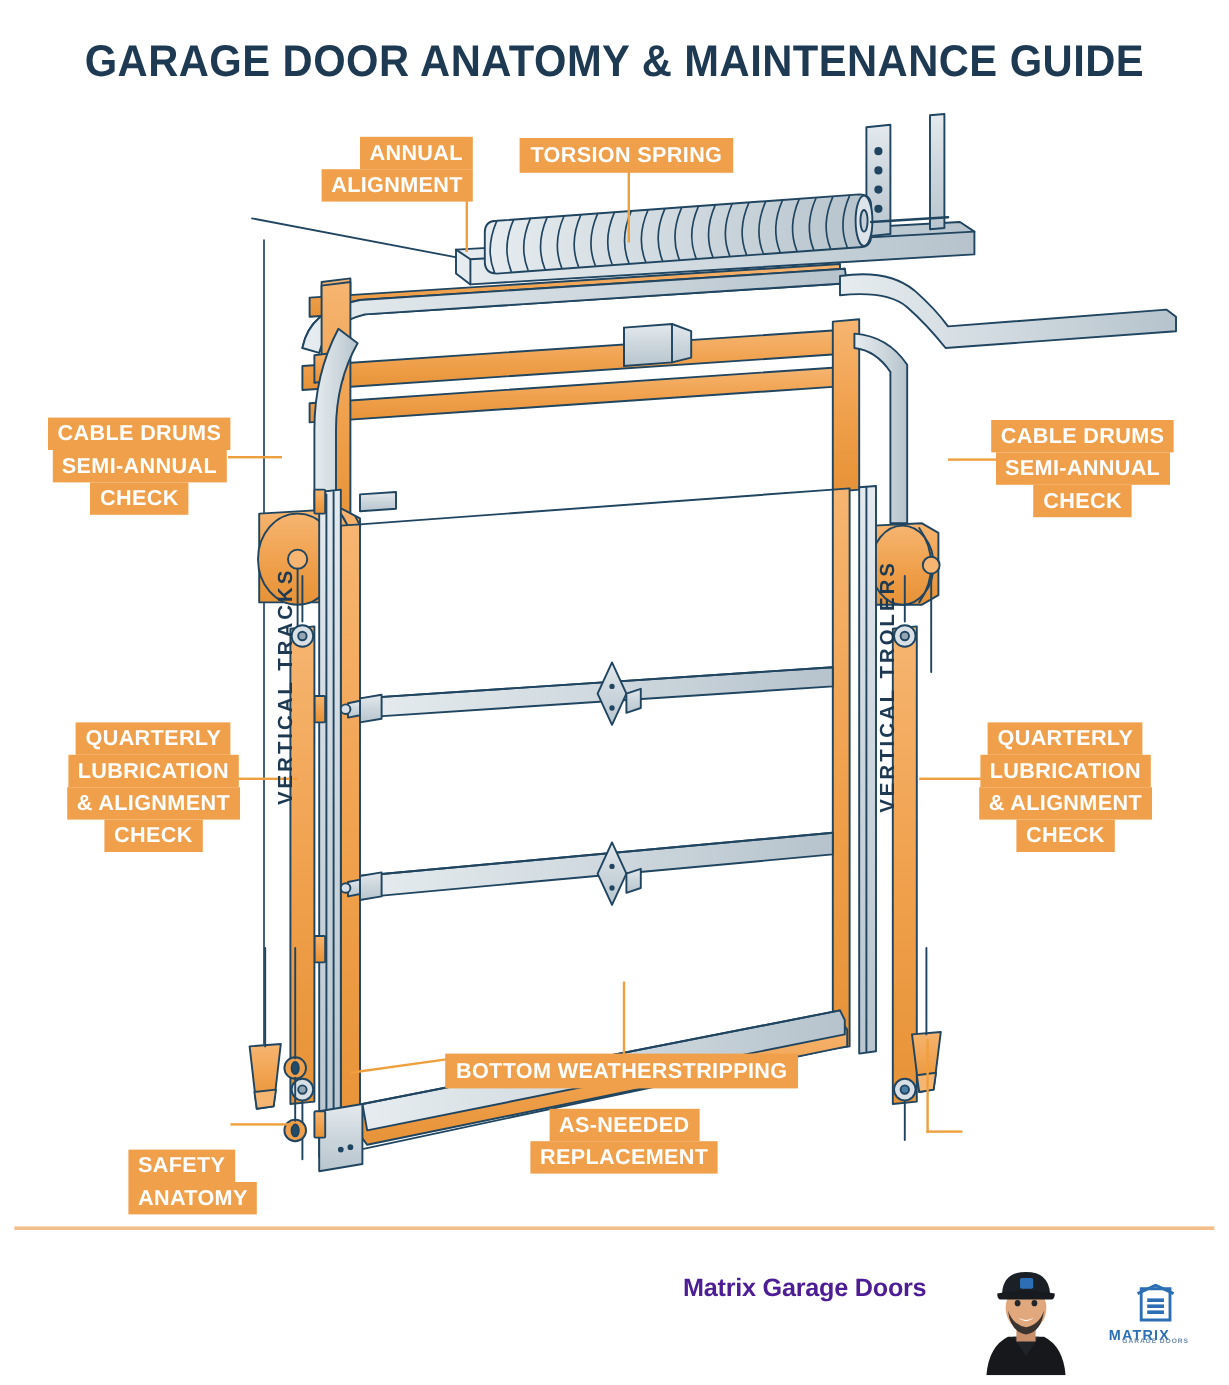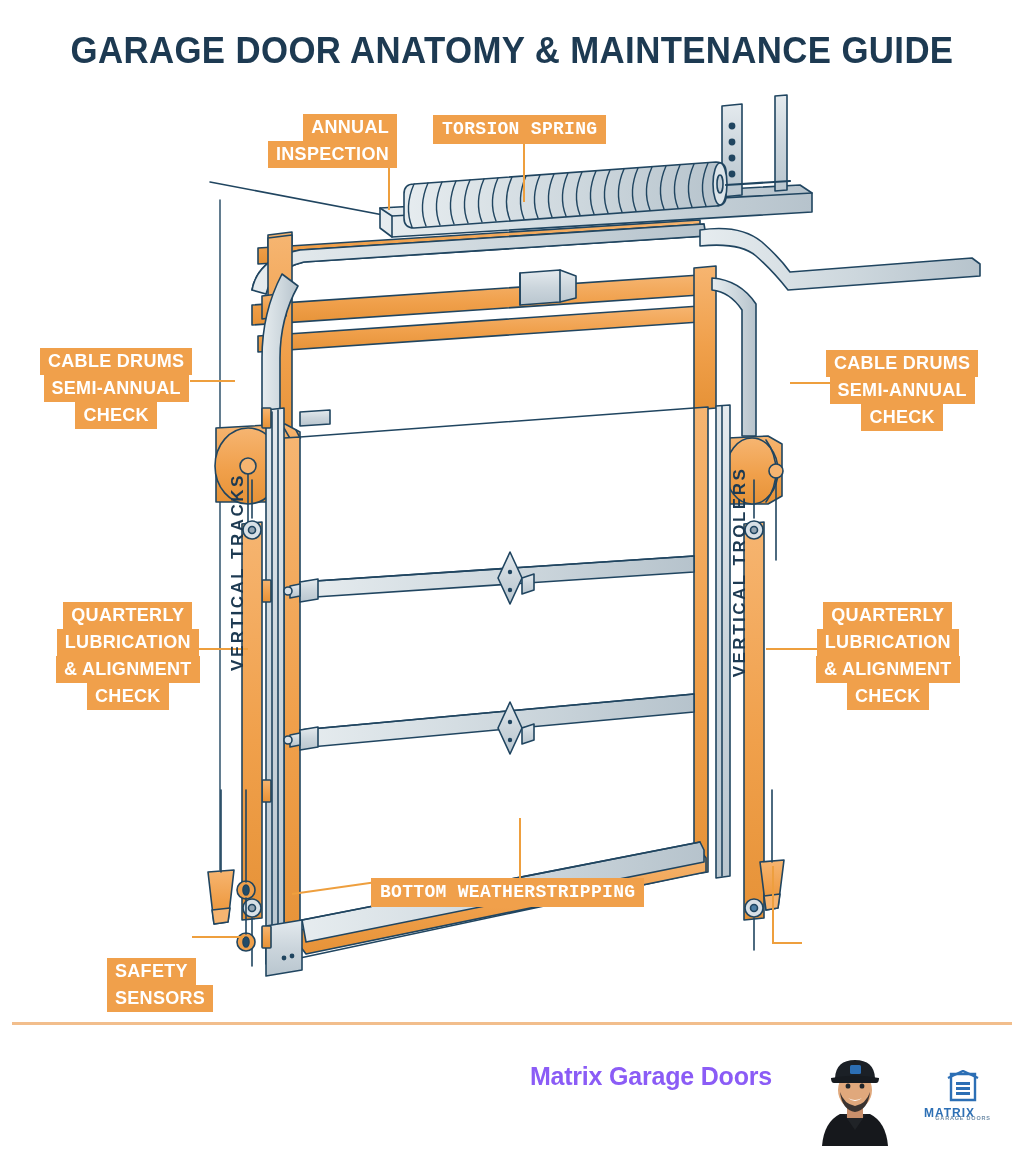--- a/index.html
+++ b/index.html
@@ -29,32 +29,32 @@
     font-size:18px;line-height:1.0;letter-spacing:0.3px;
     display:flex;flex-direction:column;z-index:6;
   }
   .label .ln{
     background:#F0A04B;padding:4px 8px 5px 8px;display:inline-block;
     white-space:nowrap;
   }
   .label.al-center{align-items:center;}
   .label.al-left{align-items:flex-start;margin-top:34px;}
   .label.al-right{align-items:flex-end;}
-  .label.one .ln{padding:5px 9px 6px 9px;font-family:Liberation Mono, monospace;}
+  .label.one .ln{padding:5px 9px 6px 9px;}
 
   
   .leader{position:absolute;background:#EE9F3E;z-index:5;}
   .lv{width:2px;}
   .lh{height:2px;}
 
   
   .divider{position:absolute;left:12px;top:1022px;width:1000px;height:3px;background:#F2BE8C;}
   .footer{position:absolute;left:0;top:1040px;width:1024px;height:114px;}
   .brand-text{position:absolute;right:252px;top:22px;text-align:right;}
-  .brand-name{color:#8b5cf6;font-weight:bold;font-size:25px;letter-spacing:-0.2px;}
+  .brand-name{color:#4c1d95;font-weight:bold;font-size:21px;letter-spacing:-0.2px;}
   .brand-url{color:#8C8C8C;font-size:20px;margin-top:3px;letter-spacing:-0.2px;}
   .avatar{position:absolute;right:120px;top:8px;width:98px;height:98px;}
   .logo{position:absolute;right:22px;top:30px;width:78px;height:52px;}
   .logo-txt{
     position:absolute;left:0;top:36px;width:78px;
     color:#2C6FB5;font-weight:bold;font-size:12px;letter-spacing:1px;
   }
   .logo-sub{
     position:absolute;left:0;top:45px;width:78px;text-align:center;
     color:#6E8CA8;font-weight:bold;font-size:5.5px;letter-spacing:0.8px;
@@ -323,21 +323,21 @@
   <div class="leader lv" style="left:519px;top:818px;height:68px;"></div>
   <div class="leader lh" style="left:292px;top:893px;width:82px;transform:rotate(-8deg);transform-origin:left center;"></div>
 
   <div class="leader lh" style="left:192px;top:936px;width:52px;"></div>
 
   <div class="leader lv" style="left:772px;top:866px;height:78px;"></div>
   <div class="leader lh" style="left:772px;top:942px;width:30px;"></div>
 
   <div class="label al-right" style="left:268px;top:97px;margin-top:17px;">
     <span class="ln">ANNUAL</span>
-    <span class="ln">INSPECTION</span>
+    <span class="ln">ALIGNMENT</span>
   </div>
 
   <div class="label al-center one" style="left:433px;top:115px;">
     <span class="ln">TORSION SPRING</span>
   </div>
 
   <div class="label al-center" style="left:40px;top:348px;">
     <span class="ln">CABLE DRUMS</span>
     <span class="ln">SEMI-ANNUAL</span>
     <span class="ln">CHECK</span>
@@ -360,24 +360,28 @@
     <span class="ln">QUARTERLY</span>
     <span class="ln">LUBRICATION</span>
     <span class="ln">&amp; ALIGNMENT</span>
     <span class="ln">CHECK</span>
   </div>
 
   <div class="label al-center one" style="left:371px;top:878px;">
     <span class="ln">BOTTOM WEATHERSTRIPPING</span>
   </div>
 
+  <div class="label al-center" style="left:442px;top:924px;">
+    <span class="ln">AS-NEEDED</span>
+    <span class="ln">REPLACEMENT</span>
+  </div>
 
   <div class="label al-left" style="left:107px;top:924px;">
     <span class="ln">SAFETY</span>
-    <span class="ln">SENSORS</span>
+    <span class="ln">ANATOMY</span>
   </div>
 
 
   <div style="position:absolute;left:226px;top:560px;width:280px;height:24px;
               transform:rotate(-90deg);transform-origin:center center;
               margin-left:-128px;z-index:7;
               display:flex;align-items:center;justify-content:center;
               color:#1D3A52;font-weight:bold;font-size:17px;letter-spacing:2.5px;">
     <span>VERTICAL  TRACKS</span>
   </div>

